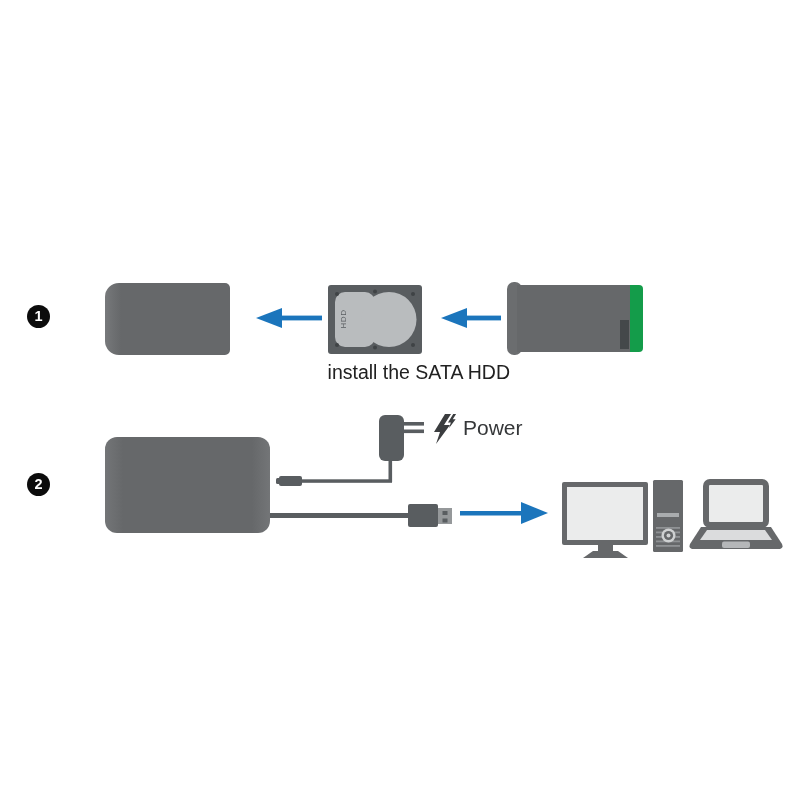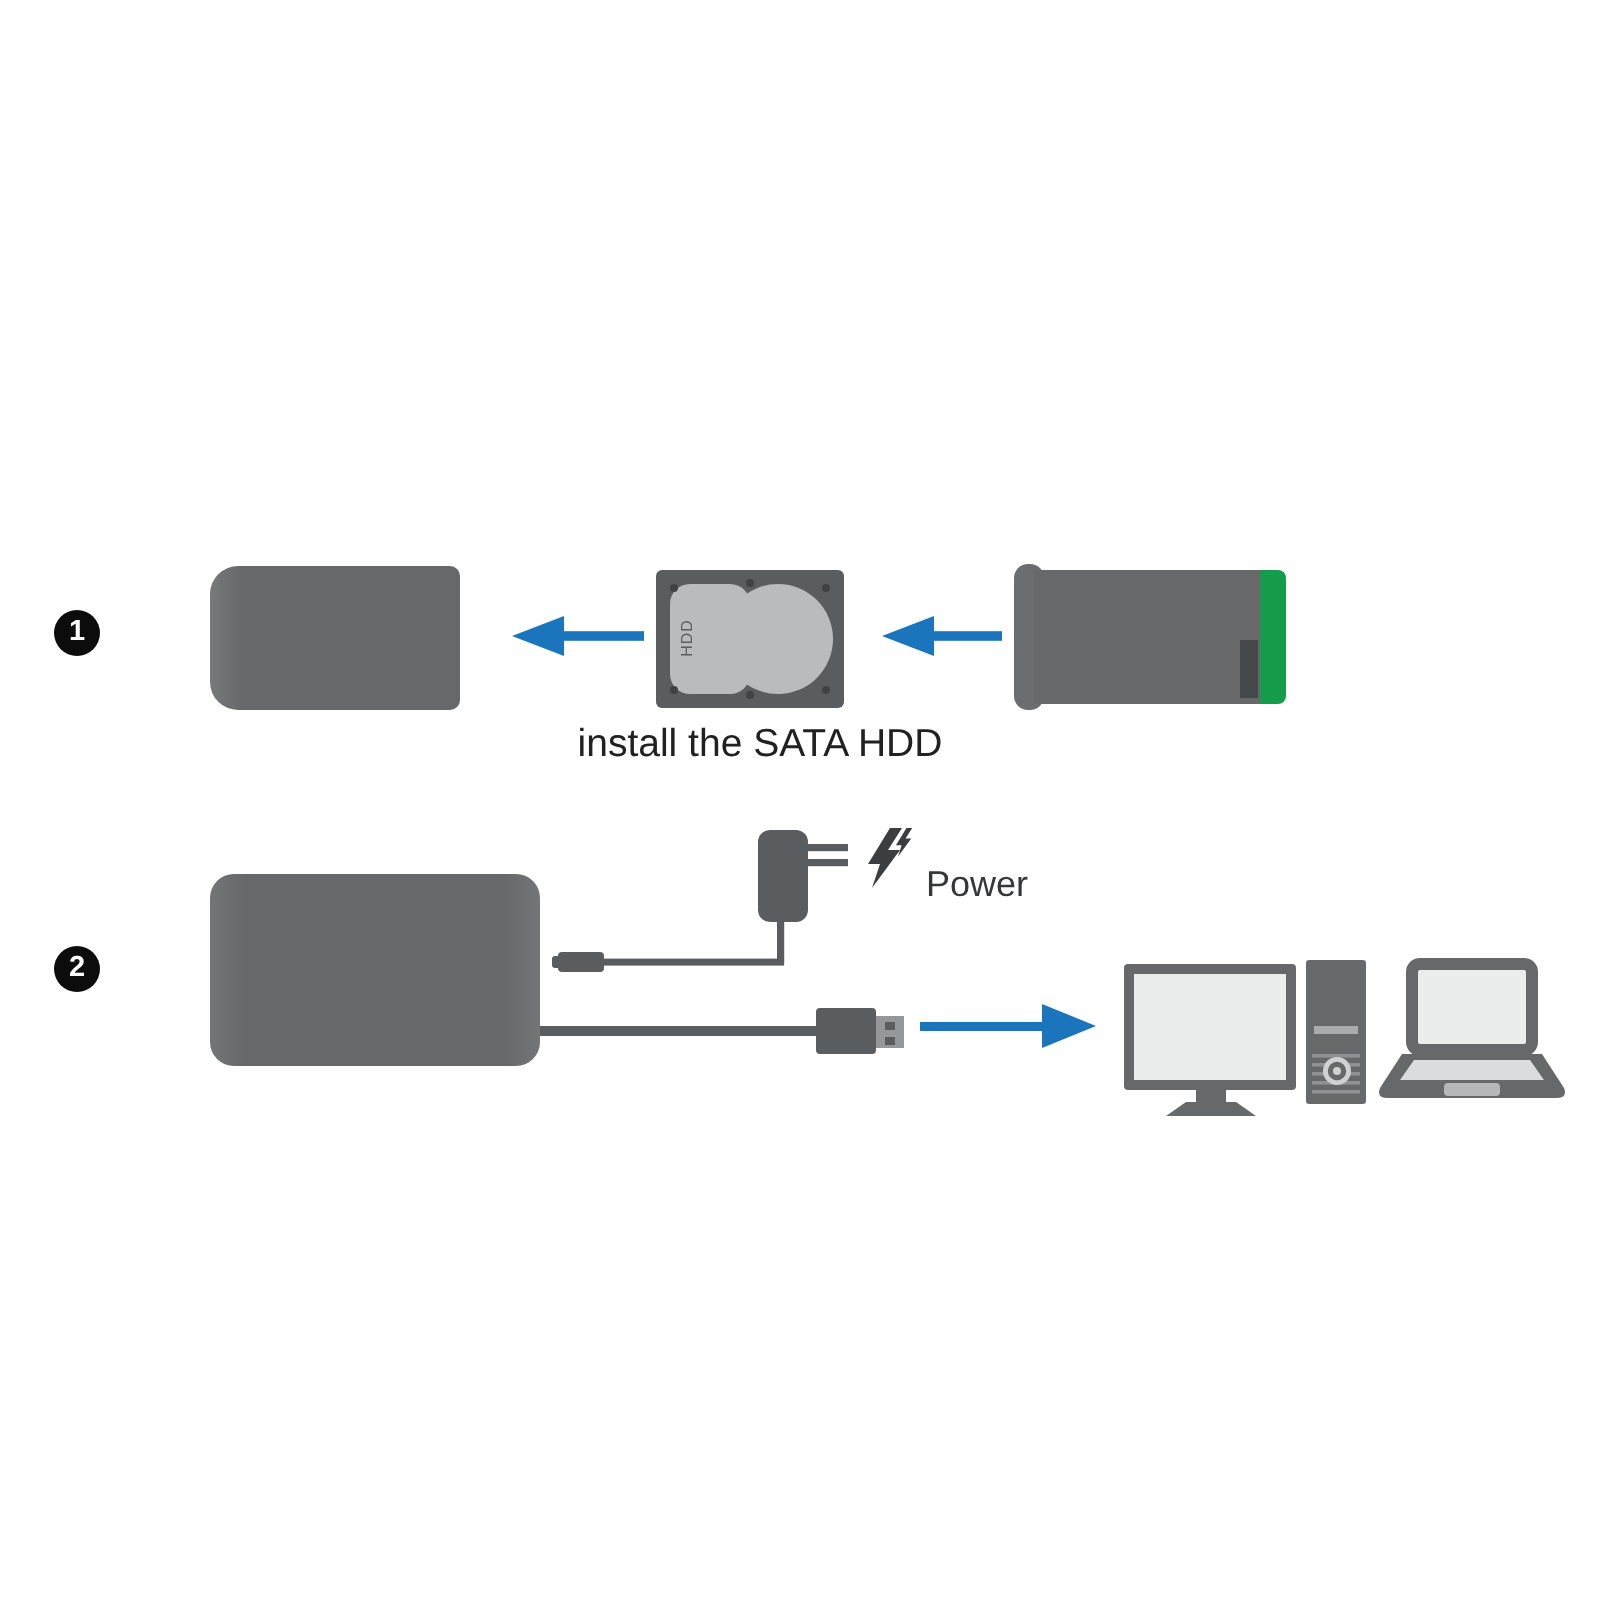--- a/index.html
+++ b/index.html
@@ -10,23 +10,23 @@
          color:#ffffff;font-size:14.5px;font-weight:bold;line-height:23px;text-align:center;}
   .enclosure-closed{position:absolute;left:105px;top:283px;width:125px;height:72px;
          border-radius:14px 5px 5px 14px;
          background:linear-gradient(90deg,#77797b 0px,#6e7072 8px,#66686a 16px);}
   .enclosure-large{position:absolute;left:105px;top:437px;width:165px;height:96px;border-radius:12px;
          background:linear-gradient(90deg,#737577 0px,#6c6e70 10px,#66686a 18px,#66686a 147px,#6c6e70 155px,#737577 165px);}
   .enc-open-cap{position:absolute;left:507px;top:282px;width:15px;height:73px;border-radius:7px;background:#6b6d6f;}
   .enc-open-body{position:absolute;left:517px;top:285px;width:113px;height:67px;background:#66686a;}
   .enc-open-green{position:absolute;left:630px;top:285px;width:13px;height:67px;border-radius:0 4px 4px 0;background:#149c4a;}
   .enc-open-connector{position:absolute;left:620px;top:320px;width:9px;height:29px;background:#44484a;}
-  .caption{position:absolute;left:250px;top:361px;width:260px;text-align:center;
+  .caption{position:absolute;left:250px;top:361px;width:260px;text-align:right;
          font-size:19.5px;color:#212121;}
-  .power-label{position:absolute;left:463px;top:416px;font-size:18px;color:#353739;margin-top:16px;}
+  .power-label{position:absolute;left:463px;top:416px;font-size:21px;color:#353739;}
 </style>
 </head>
 <body>
 
 <div class="stage">
 
   <div class="badge" style="left:27px;top:305px;">
     <span>1</span>
   </div>
 

